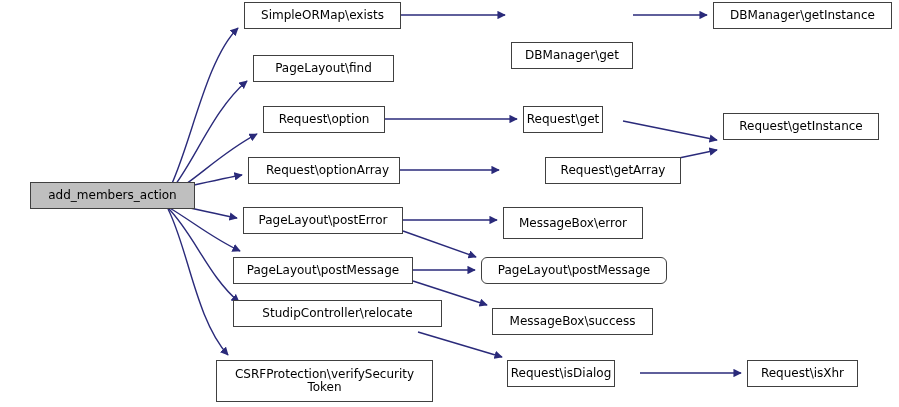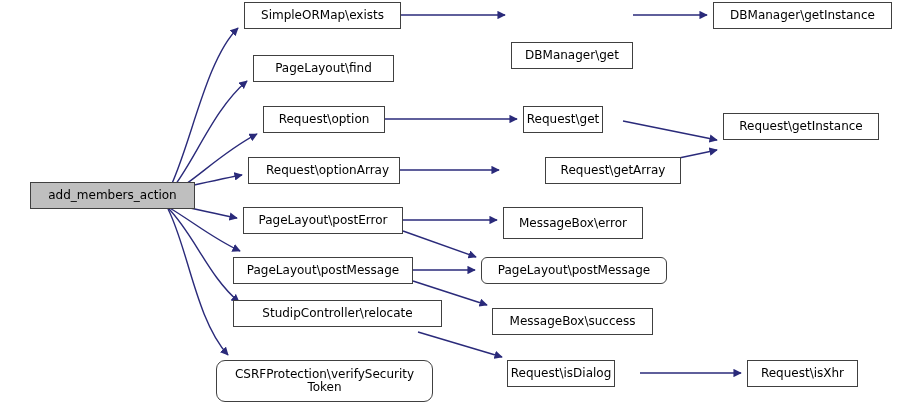--- a/index.html
+++ b/index.html
@@ -79,21 +79,21 @@
   </svg>
   <div id="node-layer">
       <div class="node root" style="left: 2px; top: 182px; width: 165px; height: 27px; margin-left: 28px;">add_members_action</div>
       <div class="node" style="left: 244px; top: 2px; width: 157px; height: 27px;">SimpleORMap\exists</div>
       <div class="node" style="left: 253px; top: 55px; width: 141px; height: 27px;">PageLayout\find</div>
       <div class="node" style="left: 263px; top: 106px; width: 122px; height: 27px;">Request\option</div>
       <div class="node" style="left: 248px; top: 157px; width: 152px; height: 27px; padding-left: 7px;">Request\optionArray</div>
       <div class="node" style="left: 243px; top: 207px; width: 160px; height: 27px;">PageLayout\postError</div>
       <div class="node" style="left: 233px; top: 257px; width: 180px; height: 27px;">PageLayout\postMessage</div>
       <div class="node" style="left: 233px; top: 300px; width: 209px; height: 27px;">StudipController\relocate</div>
-      <div class="node" style="left: 216px; top: 360px; width: 217px; height: 42px; border-radius: 9px;">CSRFProtection\verifySecurity
+      <div class="node" style="left: 216px; top: 360px; width: 217px; height: 42px;">CSRFProtection\verifySecurity
 Token</div>
       <div class="node" style="left: 511px; top: 2px; width: 122px; height: 27px; margin-top: 40px;">DBManager\get</div>
       <div class="node" style="left: 713px; top: 2px; width: 179px; height: 27px;">DBManager\getInstance</div>
       <div class="node" style="left: 523px; top: 106px; width: 80px; height: 27px;">Request\get</div>
       <div class="node" style="left: 505px; top: 157px; width: 136px; height: 27px; margin-left: 40px;">Request\getArray</div>
       <div class="node" style="left: 723px; top: 113px; width: 156px; height: 27px;">Request\getInstance</div>
       <div class="node" style="left: 503px; top: 207px; width: 140px; height: 32px;">MessageBox\error</div>
       <div class="node" style="left: 481px; top: 257px; width: 186px; height: 27px; border-radius: 6px;">PageLayout\postMessage</div>
       <div class="node" style="left: 492px; top: 308px; width: 161px; height: 27px;">MessageBox\success</div>
       <div class="node" style="left: 507px; top: 360px; width: 108px; height: 27px;">Request\isDialog</div>

